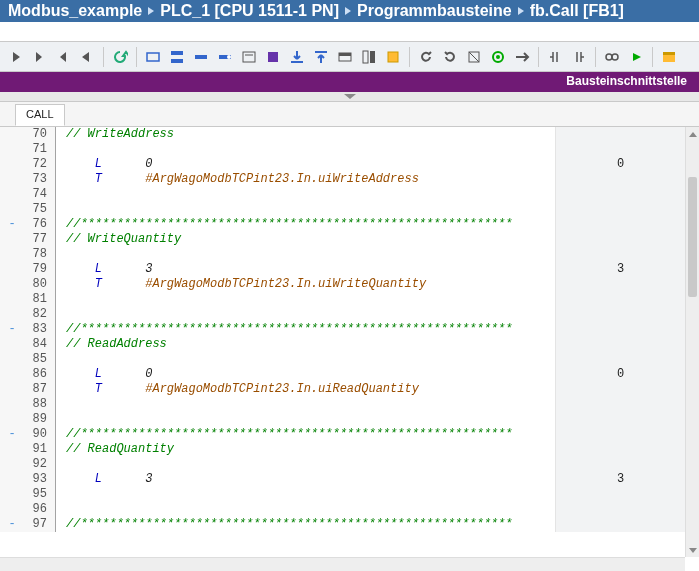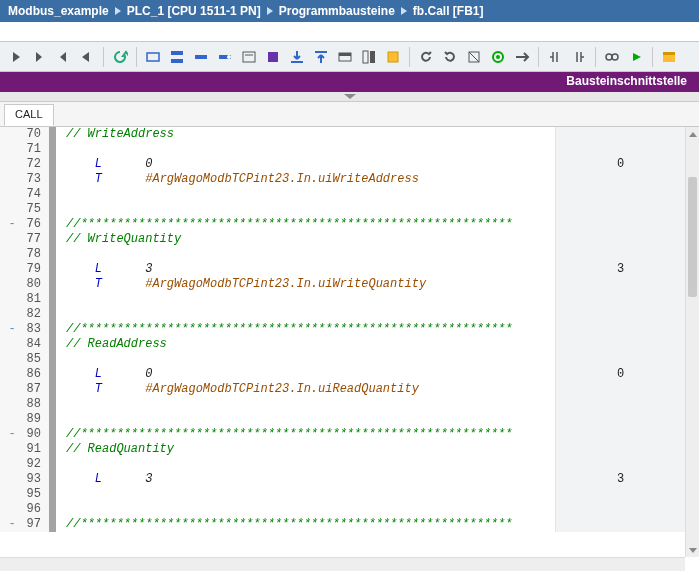--- a/index.html
+++ b/index.html
@@ -14,21 +14,21 @@
 
   
   .breadcrumb {
     height: 22px;
     background: #3a6ea5; 
     background: linear-gradient(#3a6ea5,#3a6ea5);
     color: #ffffff;
     display: flex;
     align-items: center;
     padding: 0 8px;
-    font-size: 12px;
+    font-size: 16px;
     font-weight: bold;
   }
   .breadcrumb .crumb { white-space: nowrap; }
   .breadcrumb .sep {
     display: inline-block;
     margin: 0 6px;
     width: 0; height: 0;
     border-top: 4px solid transparent;
     border-bottom: 4px solid transparent;
     border-left: 6px solid #cddff5;
@@ -89,21 +89,21 @@
     border-right: 6px solid transparent;
     border-top: 5px solid #8a8a8a;
   }
 
   
   .tabstrip {
     height: 24px;
     background: #f5f5f5;
     display: flex;
     align-items: flex-end;
-    padding-left: 4px;
+    padding-left: 15px;
   }
   .tab {
     height: 22px;
     padding: 3px 10px 0 10px;
     background: #ffffff;
     border: 1px solid #c9c9c9;
     border-bottom: 1px solid #ffffff;
     font-size: 11px;
     color: #222;
   }
@@ -160,21 +160,21 @@
     text-align: center;
     color: #4a90d9;
     background: #f7f7f7;
   }
   .gutter-ln {
     width: 32px;
     text-align: right;
     padding-right: 8px;
     color: #555;
     background: #f7f7f7;
-    border-right: 7px solid #a3a3a3;
+    border-right: 1px solid #a3a3a3;
   }
   .code {
     flex: 1;
     padding-left: 10px;
     white-space: pre;
     color: #000;
     font-style: italic;
   }
   .valcol {
     width: 130px;

